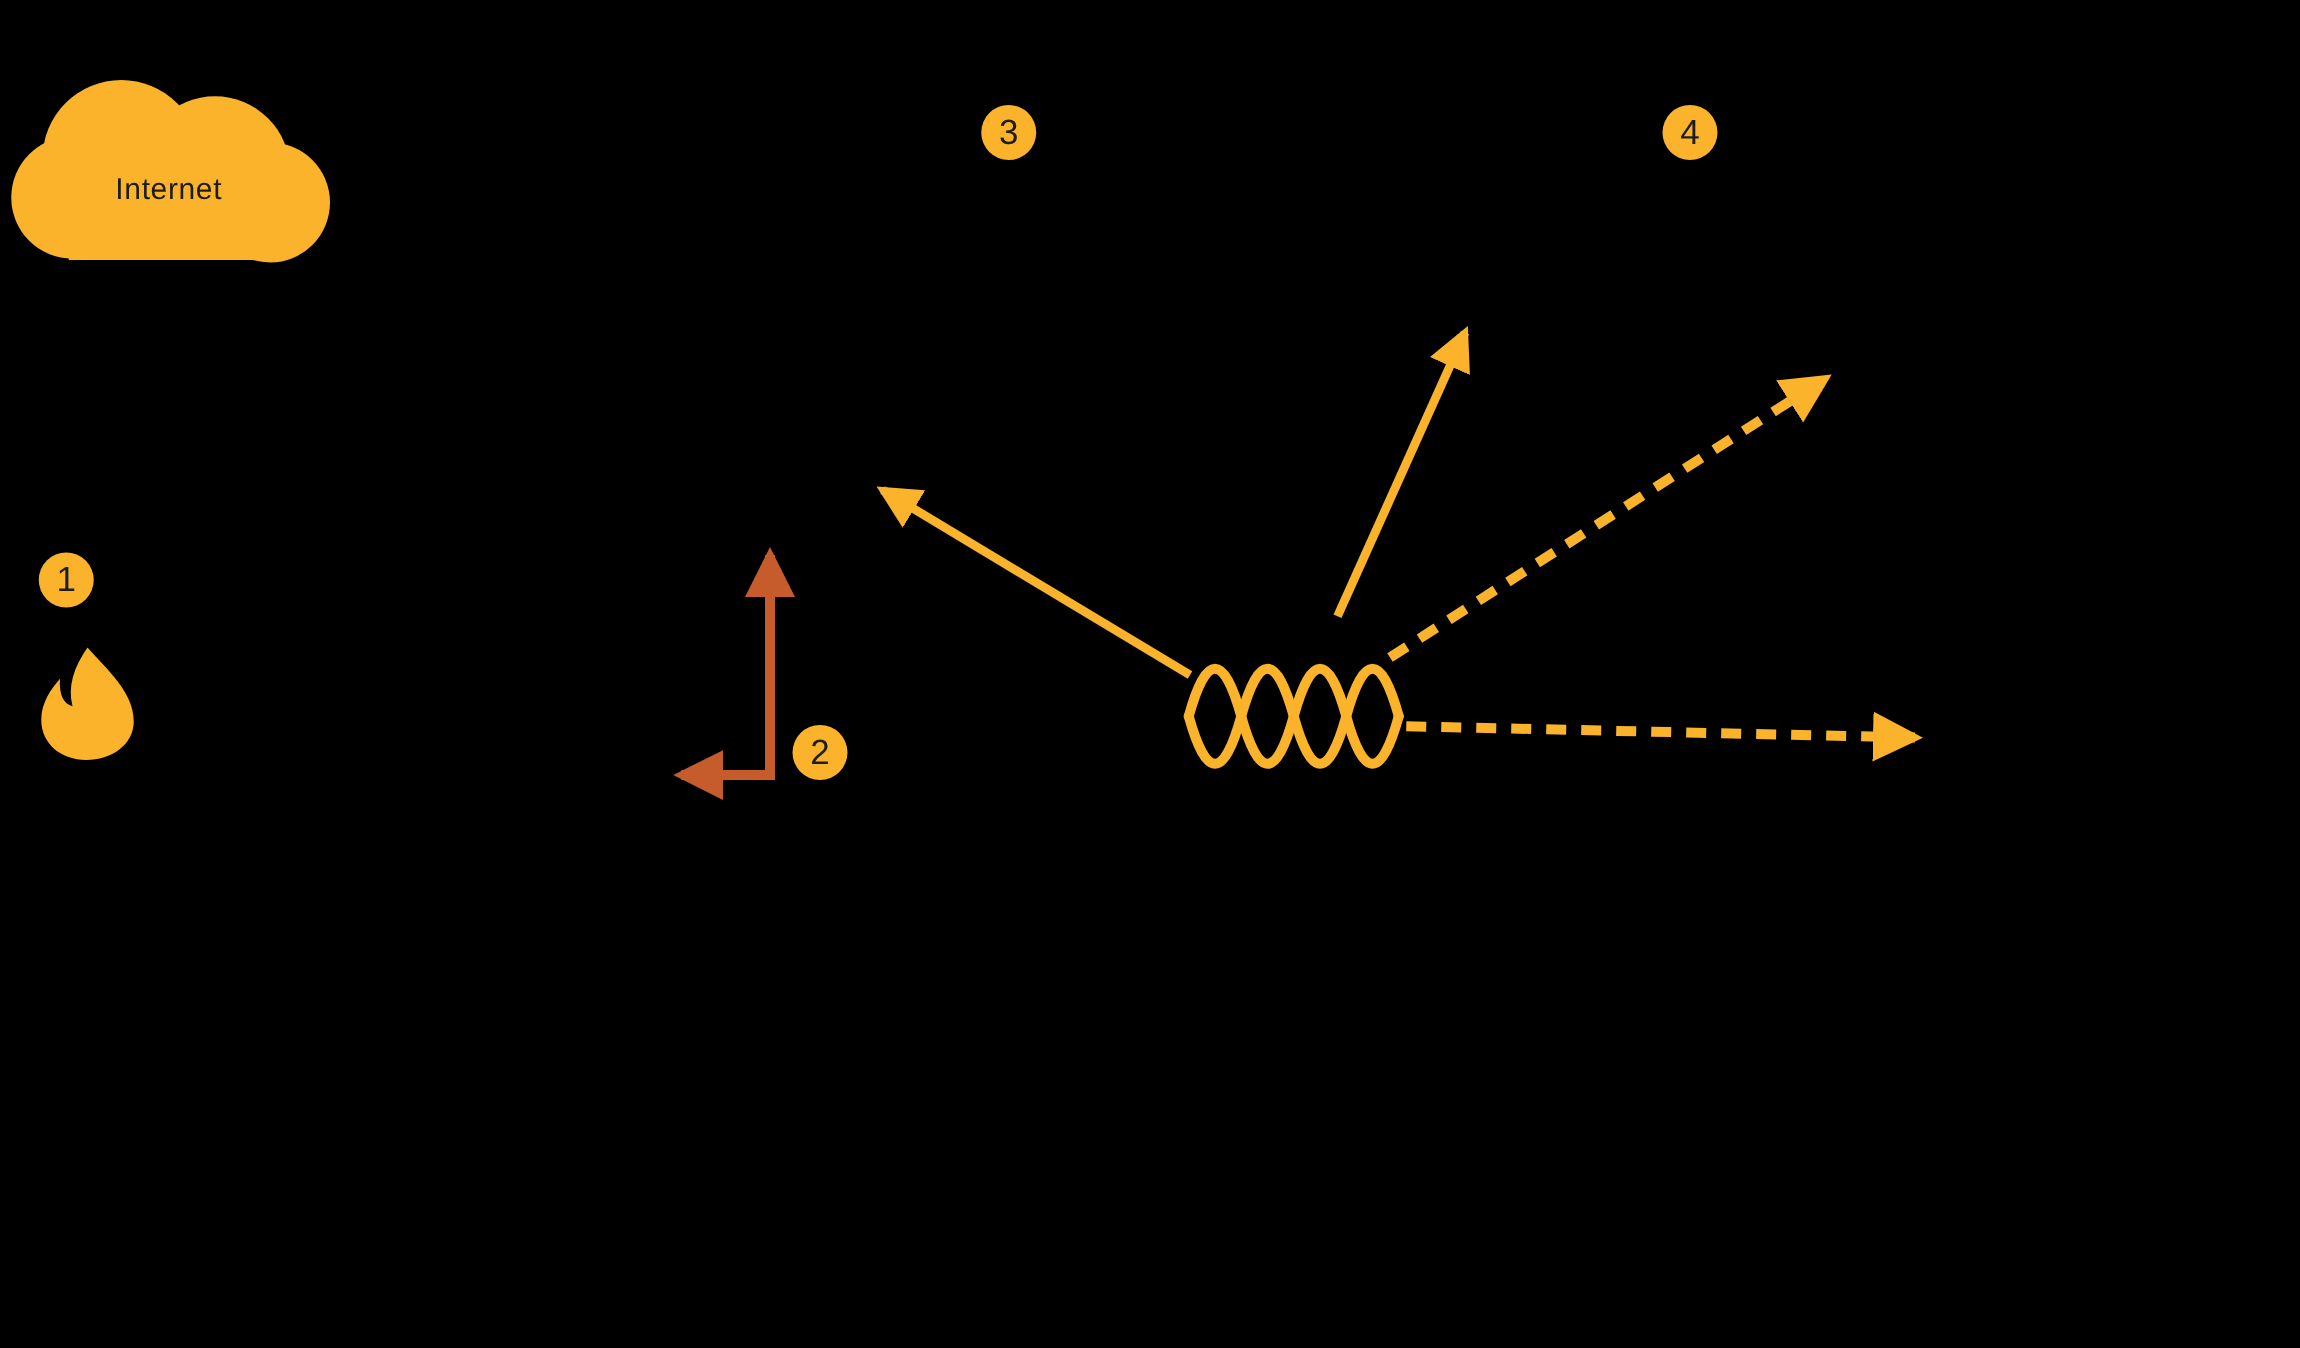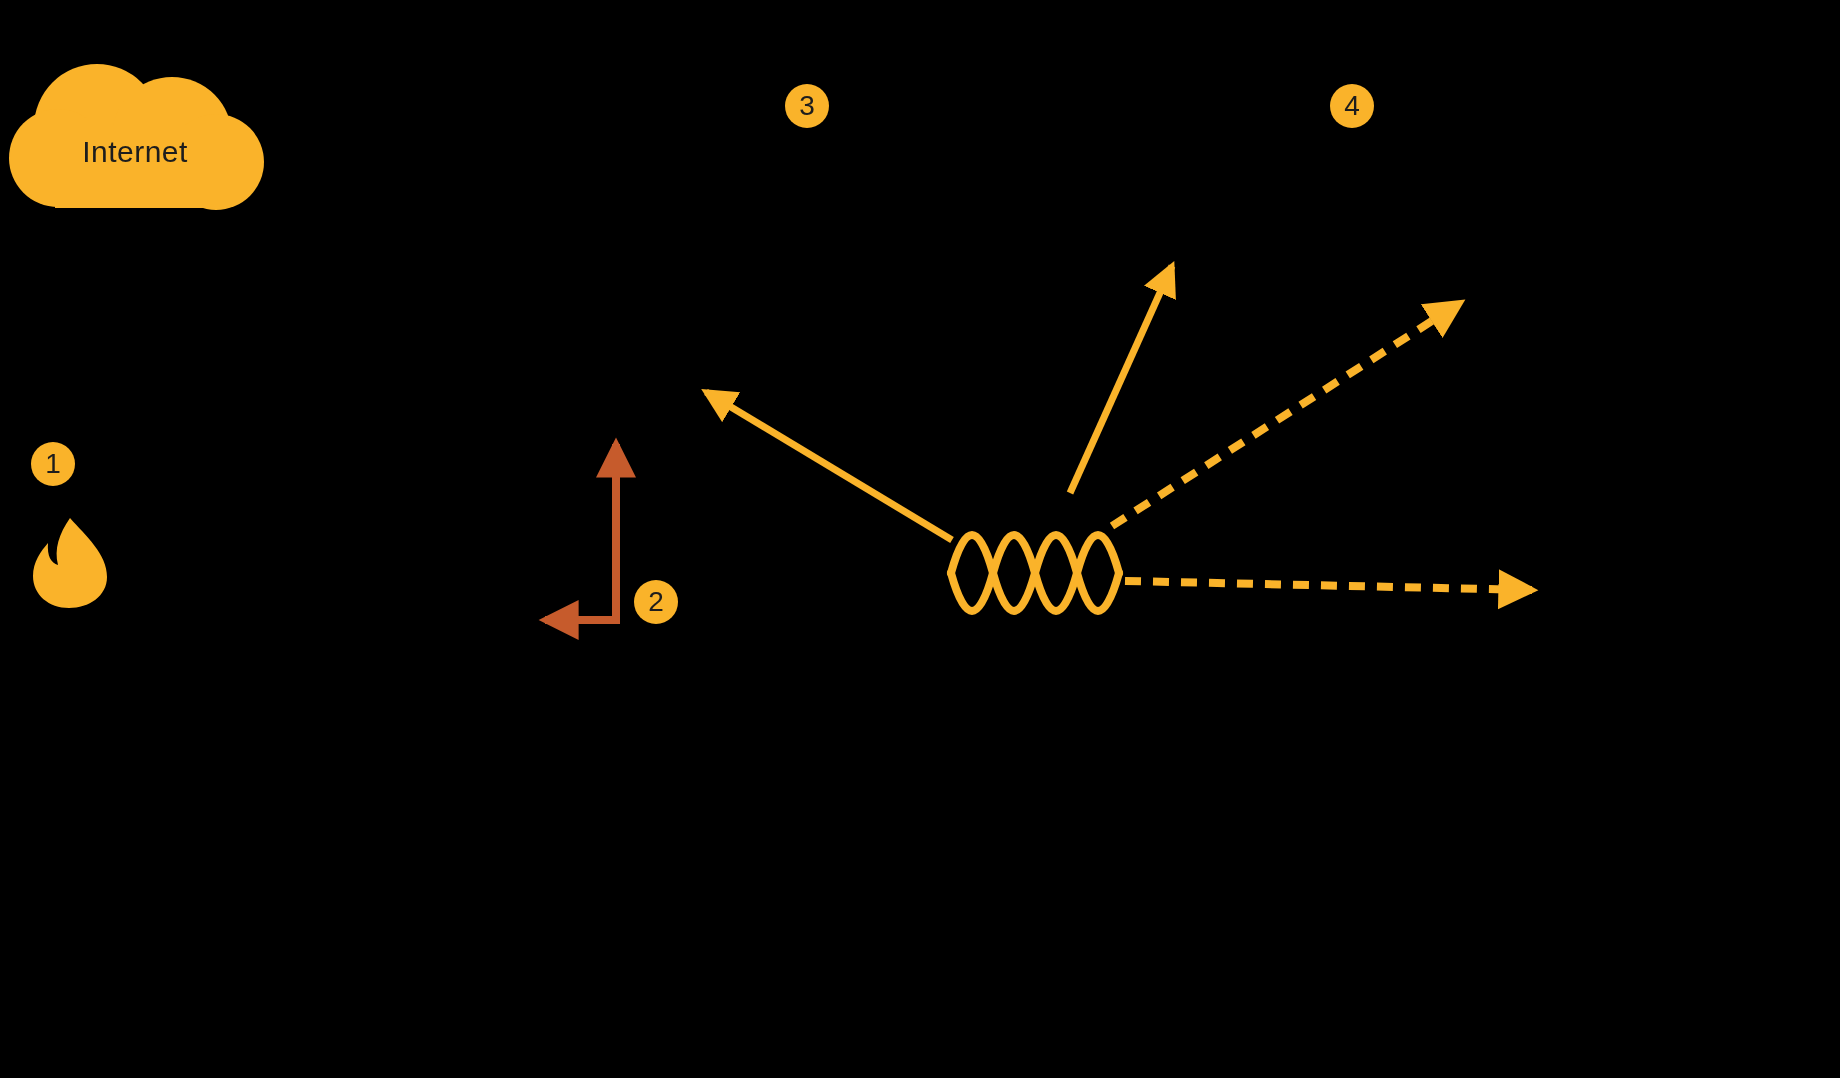--- a/index.html
+++ b/index.html
@@ -13,21 +13,21 @@
   #gfx { position: absolute; left: 0; top: 0; }
   .label {
     position: absolute;
     display: flex;
     align-items: center;
     justify-content: center;
     user-select: none;
     white-space: nowrap;
   }
   .cloud-label { left: 10px; top: 133px; width: 250px; height: 38px;
-                 font-size: 30px; letter-spacing: 0.5px; }
+                 font-size: 24px; letter-spacing: 0.5px; }
   .badge-label { width: 44px; height: 44px; font-size: 28px; }
   .badge-label.b1 { left: 31px;   top: 442px; }
   .badge-label.b2 { left: 634px;  top: 580px; }
   .badge-label.b3 { left: 785px;  top: 84px;  }
   .badge-label.b4 { left: 1330px; top: 84px;  }
 </style>
 </head>
 <body>
 
 <div id="stage" style="background-color: rgb(0, 0, 0);">

